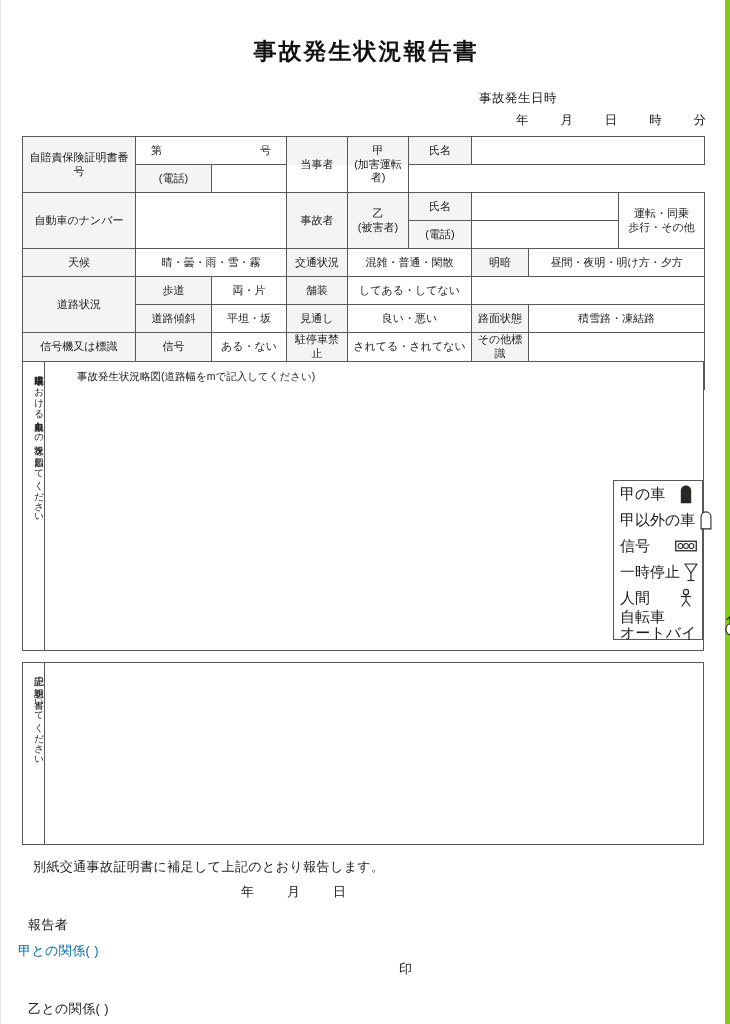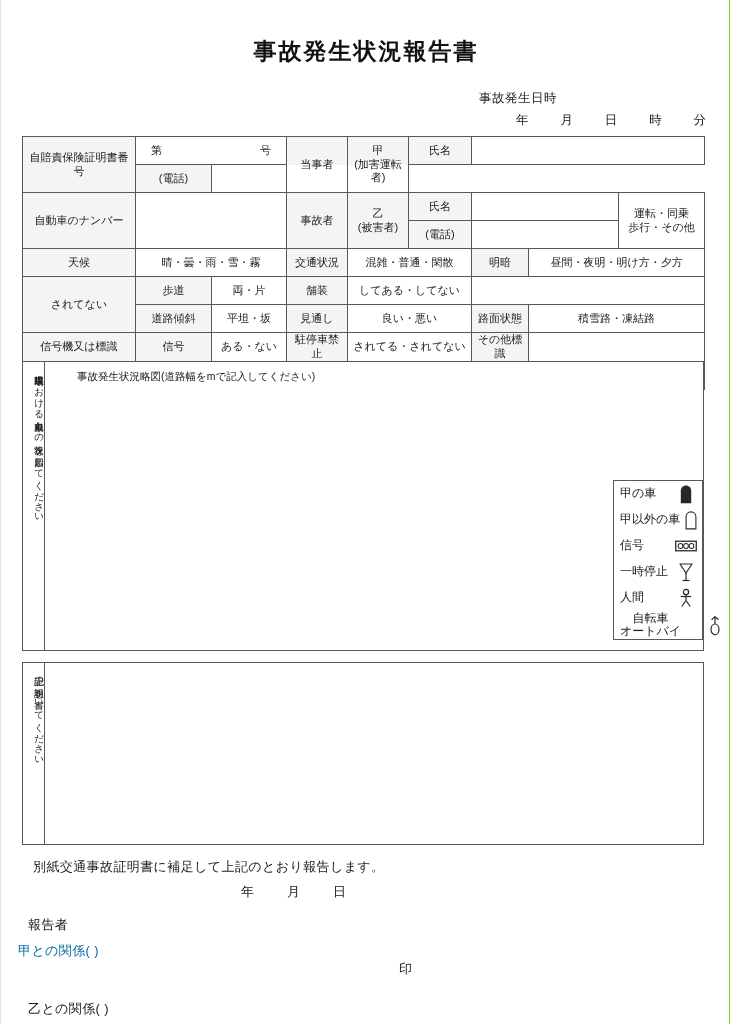--- a/index.html
+++ b/index.html
@@ -15,21 +15,21 @@
     position: relative;
     overflow: hidden;
   }
   #page {
     position: absolute;
     left: 0; top: 0;
     width: 730px;
     height: 1024px;
     background: #fff;
     border-left: 1px solid #e4e4e4;
-    border-right: 1px solid #84cc16;
+    border-right: 5px solid #84cc16;
     box-sizing: border-box;
   }
 
   
   .title {
     position: absolute;
     left: 0; top: 36px;
     width: 730px;
     text-align: center;
     font-size: 23px;
@@ -133,25 +133,24 @@
   .legend-row {
     display: flex;
     align-items: center;
     justify-content: space-between;
     height: 26px;
     padding: 0 5px 0 6px;
     box-sizing: border-box;
   }
   .legend-row.tall { height: 28px; gap: 23px; }
   .legend-label {
-    font-size: 12px;
+    font-size: 15px;
     line-height: 1.1;
     color: #1a1a1a;
     white-space: nowrap;
-    text-align: center;
   }
   .legend-icon {
     width: 22px;
     height: 22px;
     display: flex;
     align-items: center;
     justify-content: center;
     flex: 0 0 22px;
   }
 
@@ -286,21 +285,21 @@
     <tr>
       <td class="lbl">天候</td>
       <td colspan="2">晴・曇・雨・雪・霧</td>
       <td class="lbl">交通状況</td>
       <td colspan="2">混雑・普通・閑散</td>
       <td class="lbl">明暗</td>
       <td colspan="2">昼間・夜明・明け方・夕方</td>
     </tr>
 
     <tr>
-      <td class="lbl" rowspan="2">されてない</td>
+      <td class="lbl" rowspan="2">道路状況</td>
       <td class="lbl">歩道</td>
       <td>両・片</td>
       <td class="lbl">舗装</td>
       <td colspan="2">してある・してない</td>
       <td colspan="3" class="blank"></td>
     </tr>
 
     <tr>
       <td class="lbl">道路傾斜</td>
       <td>平坦・坂</td>

